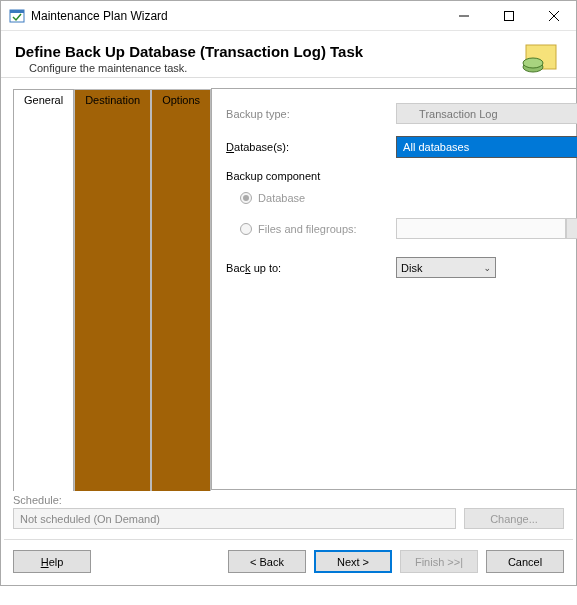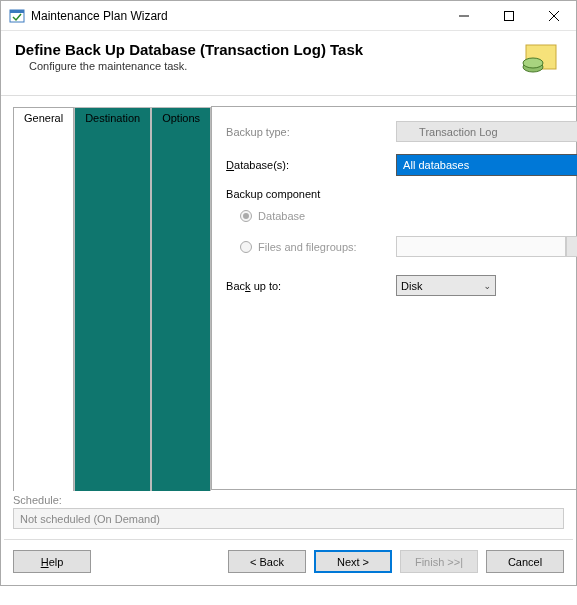--- a/index.html
+++ b/index.html
@@ -4,30 +4,30 @@
 <style>
   * { box-sizing: border-box; font-family: "Segoe UI", Tahoma, sans-serif; }
   body { margin: 0; background: #fff; width: 577px; height: 605px; overflow: hidden; }
   .window { width: 577px; height: 586px; border: 1px solid #aaa; background: #fff; display: flex; flex-direction: column; }
   .titlebar { height: 30px; display: flex; align-items: center; padding: 0 0 0 8px; background: #fff; border-bottom: 1px solid #e5e5e5; }
   .titlebar .app-icon { width: 16px; height: 16px; margin-right: 6px; }
   .titlebar .title { font-size: 12px; color: #000; flex: 1; }
   .win-controls { display: flex; height: 100%; }
   .win-btn { width: 45px; display:flex; align-items:center; justify-content:center; font-size: 10px; color:#000; }
 
-  .header { display: flex; padding: 10px 14px 20px 14px; border-bottom: 1px solid #ddd; }
+  .header { display: flex; padding: 10px 14px 2px 14px; border-bottom: 1px solid #ddd; align-items: center; }
   .header-left { flex: 1; }
   .header h1 { font-size: 15px; font-weight: bold; margin: 0 0 2px 0; color: #000; }
   .header .subtitle { font-size: 11px; color: #333; margin-left: 14px; }
   .header-icon { width: 44px; height: 34px; }
 
   .body { flex: 1; padding: 10px 12px 0 12px; display:flex; flex-direction:row; }
   .tabs-row { display: flex; position: relative; }
   .tab { font-size: 11px; padding: 4px 10px 5px 10px; border: 1px solid #aaa; border-bottom: none; background: #fff; margin-right: 0px; position: relative; top:1px; }
-  .tab.inactive { background: #0f766e; border-color: #bbb; }
+  .tab.inactive { background: #a16207; border-color: #bbb; }
   .tab.active { background: #fff; z-index: 2; }
   .tab-panel { border: 1px solid #aaa; flex: 1; padding: 14px 14px; position: relative; min-height: 380px; }
 
   .form-row { display: flex; align-items: center; margin-bottom: 12px; }
   .form-label { width: 170px; font-size: 11px; color: #000; }
   .form-label.disabled, .disabled { color: #888; }
   .form-control { flex: 1; }
 
   .select-disabled { height: 21px; background: #e6e6e6; border: 1px solid #ccc; font-size: 11px; color: #777; padding: 0 22px; display:flex; align-items:center; justify-content:space-between; width: 100%; }
   .select-disabled .chev { color:#999; font-size:9px; }
@@ -167,20 +167,21 @@
         </div>
       </div>
 
     </div>
   </div>
 
   <div class="schedule-area">
     <div class="lbl">Schedule:</div>
     <div class="schedule-row">
       <div class="schedule-input">Not scheduled (On Demand)</div>
+      <div class="change-btn">Change...</div>
     </div>
   </div>
 
   <div class="footer-divider"></div>
 
   <div class="footer">
     <div class="btn">
         <u>H</u>
         <span>elp</span>
       </div>

